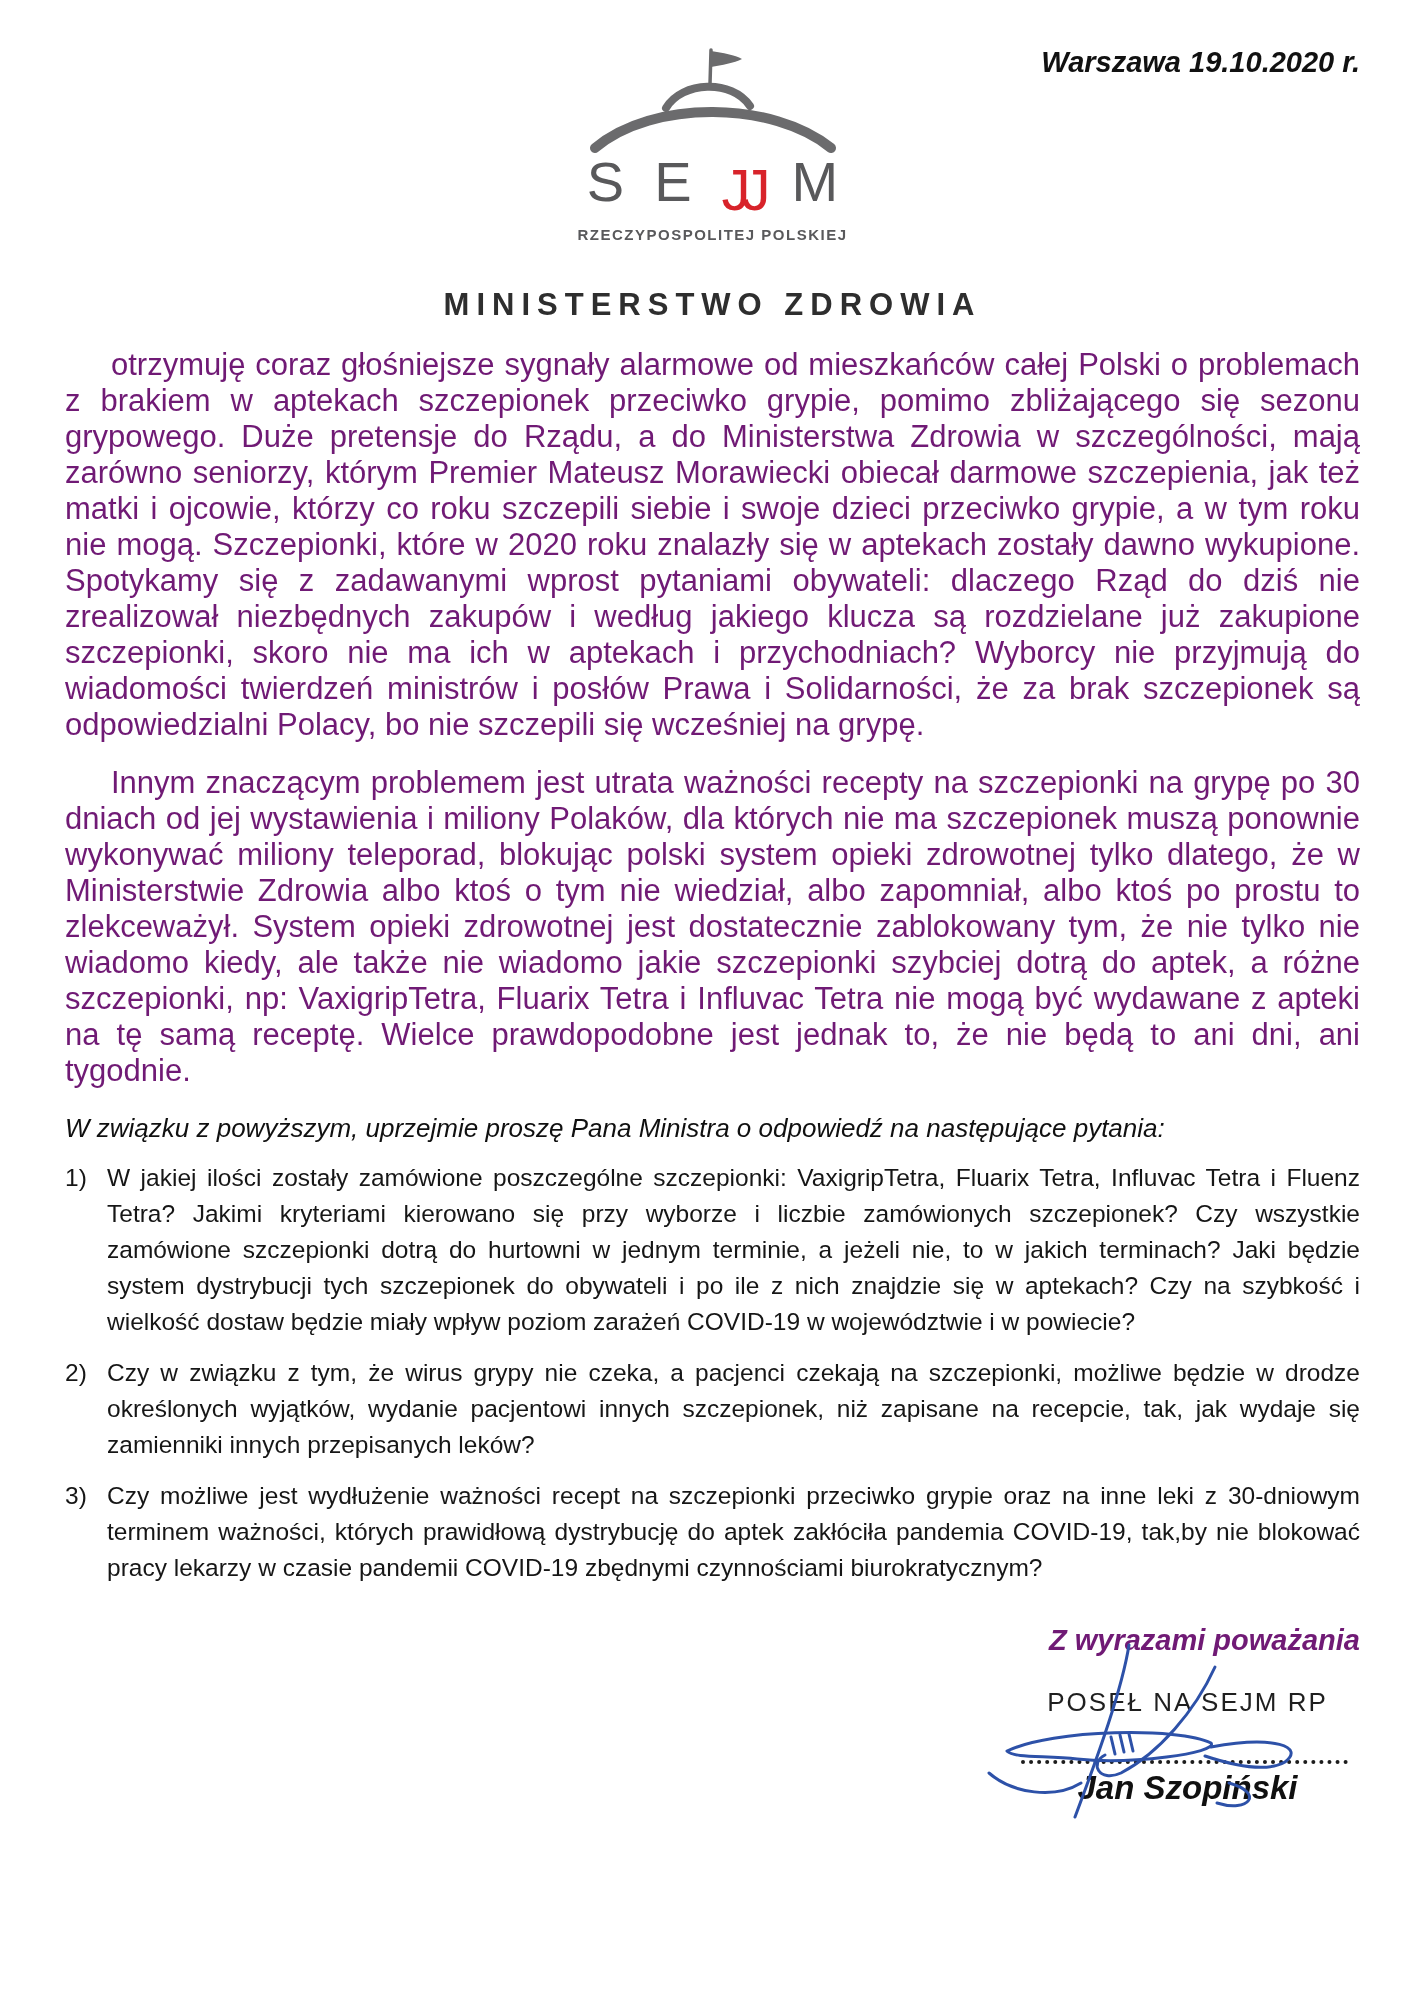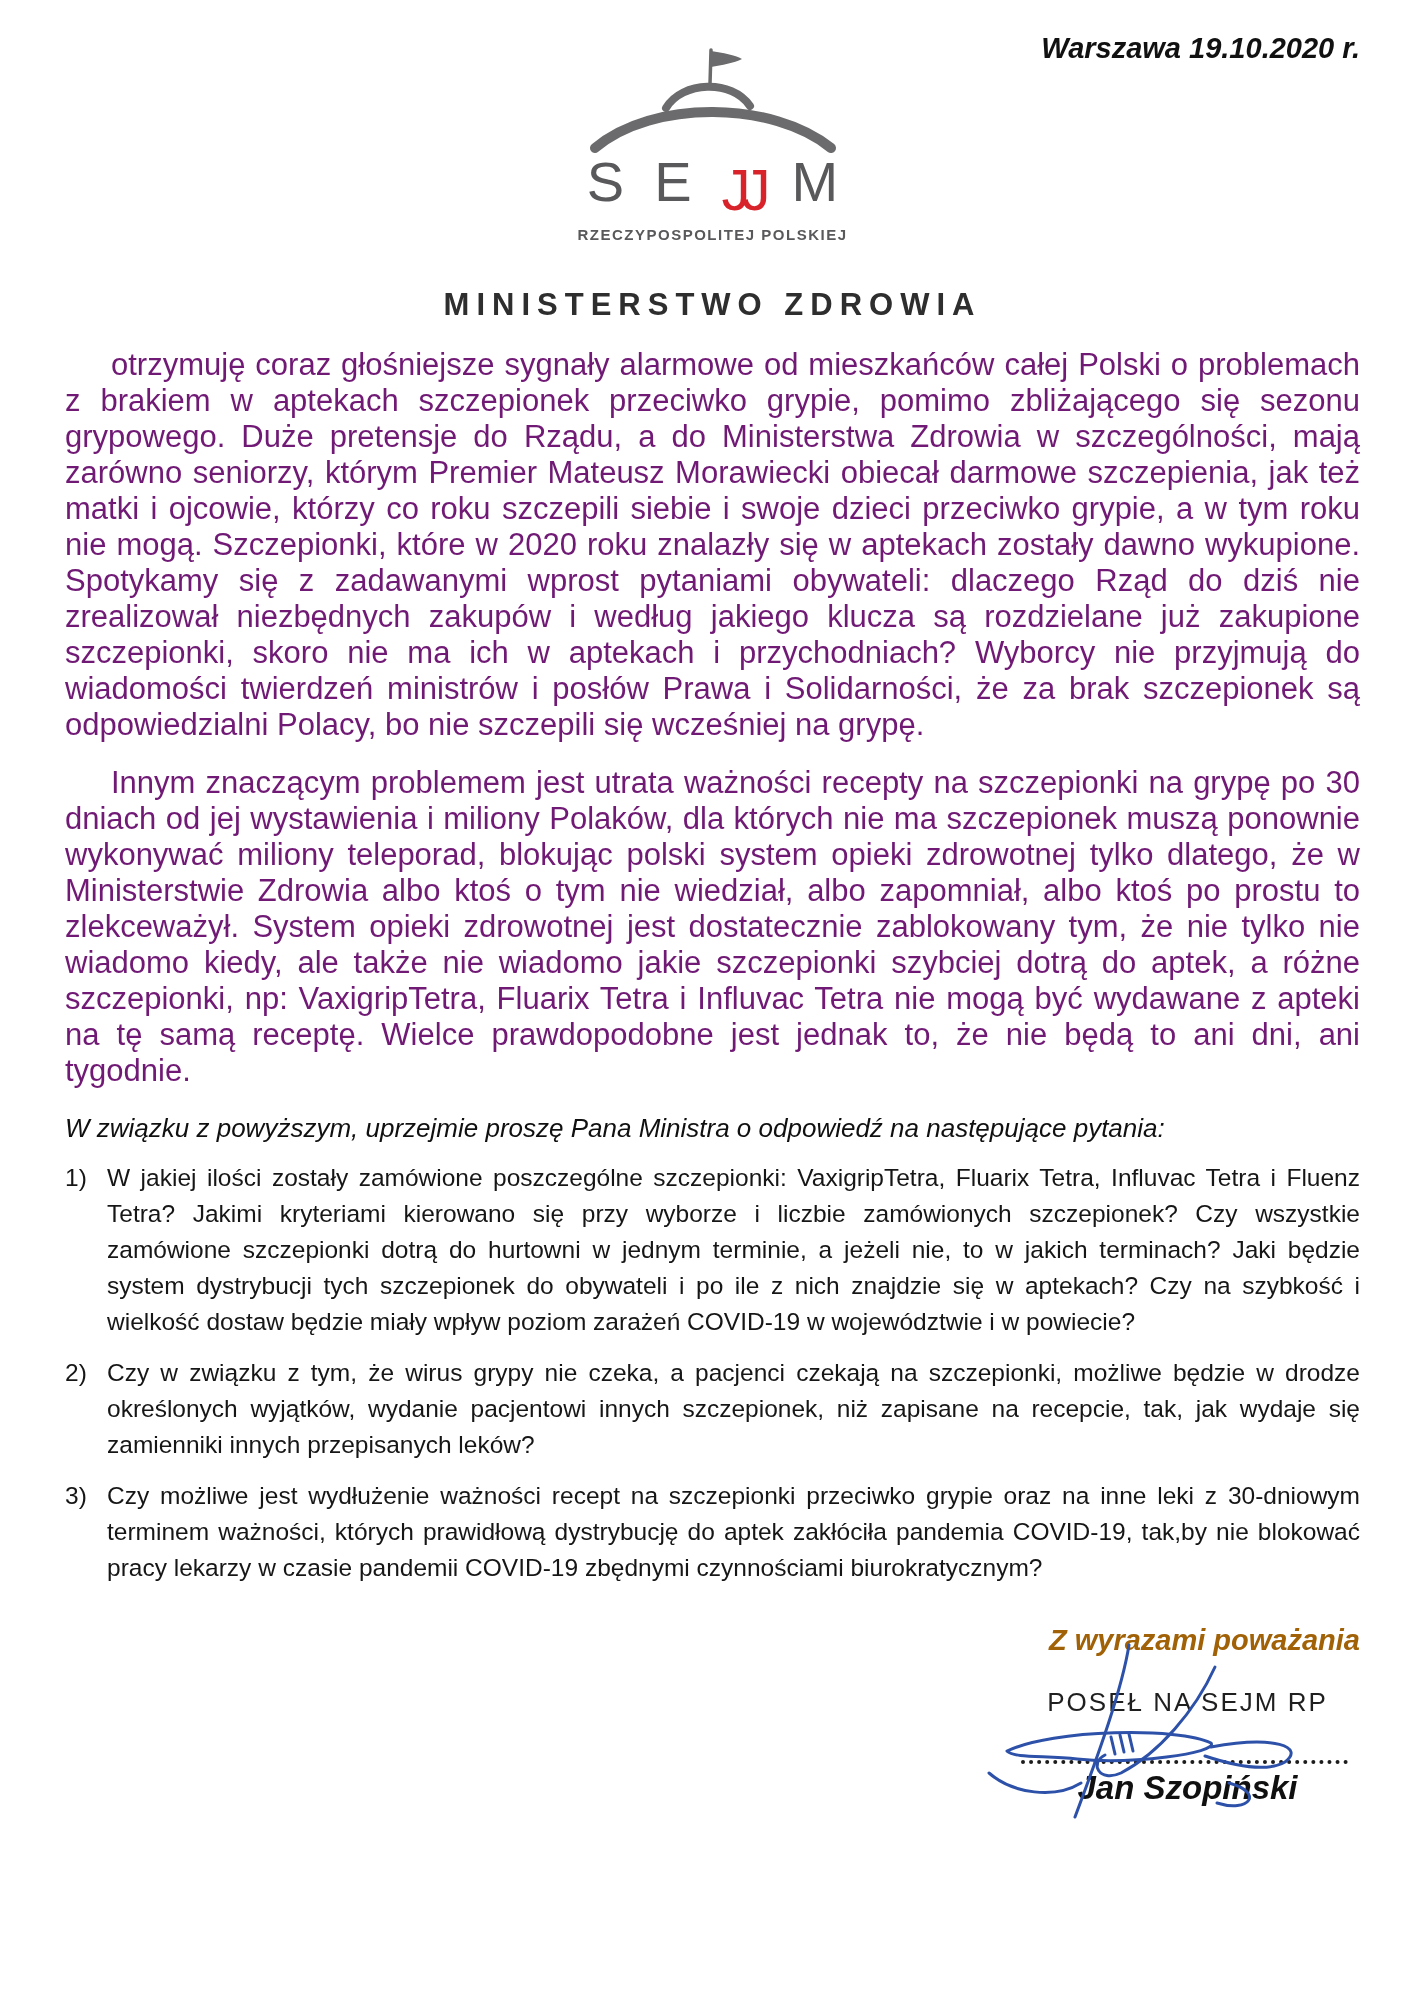--- a/index.html
+++ b/index.html
@@ -7,21 +7,21 @@
     position:relative;
     width:1425px;height:2015px;
     background:#ffffff;
     font-family:"Liberation Sans",sans-serif;
     color:#171717;
     overflow:hidden;
     box-sizing:border-box;
     padding:42px 65px 0 65px;
   }
   .date-line{
-    position:absolute;top:32px;right:65px;
+    position:absolute;top:46px;right:65px;
     font-size:29px;font-weight:bold;font-style:italic;color:#111;
   }
   
   .logo{width:320px;margin:0 auto;text-align:center;}
   .logo svg{display:block;margin:0 auto;}
   .logo-word{
     display:flex;justify-content:center;align-items:flex-start;
     gap:30px;margin-top:-6px;
     font-size:56px;color:#59595b;font-weight:normal;line-height:1;
   }
@@ -58,21 +58,21 @@
     font-size:26px;font-weight:normal;font-style:italic;
     margin:24px 0 0 0;color:#101010;
   }
   .questions{list-style:none;margin:16px 0 0 0;padding:0;}
   .questions li{display:flex;margin-top:15px;}
   .qnum{flex:none;width:42px;font-size:24.5px;line-height:36px;color:#161616;}
   .qtext{flex:1;font-size:24.5px;line-height:36px;text-align:justify;color:#161616;}
   
   .closing{
     text-align:right;font-size:29px;font-weight:bold;font-style:italic;
-    margin-top:38px;color:#a16207;
+    margin-top:38px;color:#701a75;
   }
   .sig-block{
     position:relative;margin:30px 0 0 auto;width:345px;text-align:center;
   }
   .sig-title{font-size:26px;letter-spacing:2px;color:#1f1f1f;}
   .sig-dotted{border-bottom:4px dotted #1c1c1c;margin:42px 12px 0 6px;height:0;}
   .sig-name{font-size:33px;font-weight:bold;font-style:italic;margin-top:5px;color:#101010;}
   .sig-scribble{position:absolute;left:-38px;top:-56px;pointer-events:none;}
 </style>
 </head>

